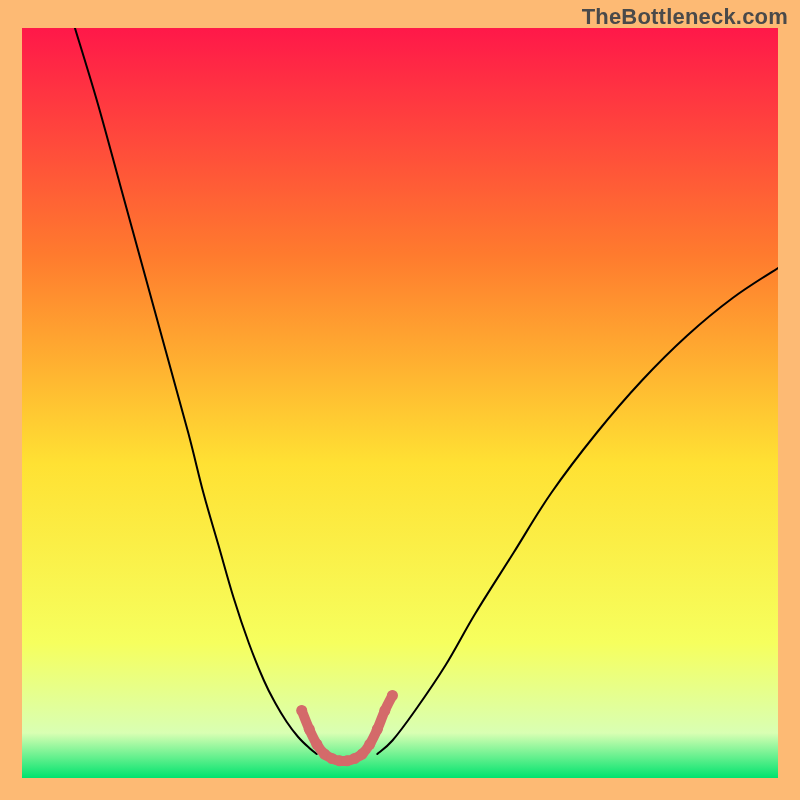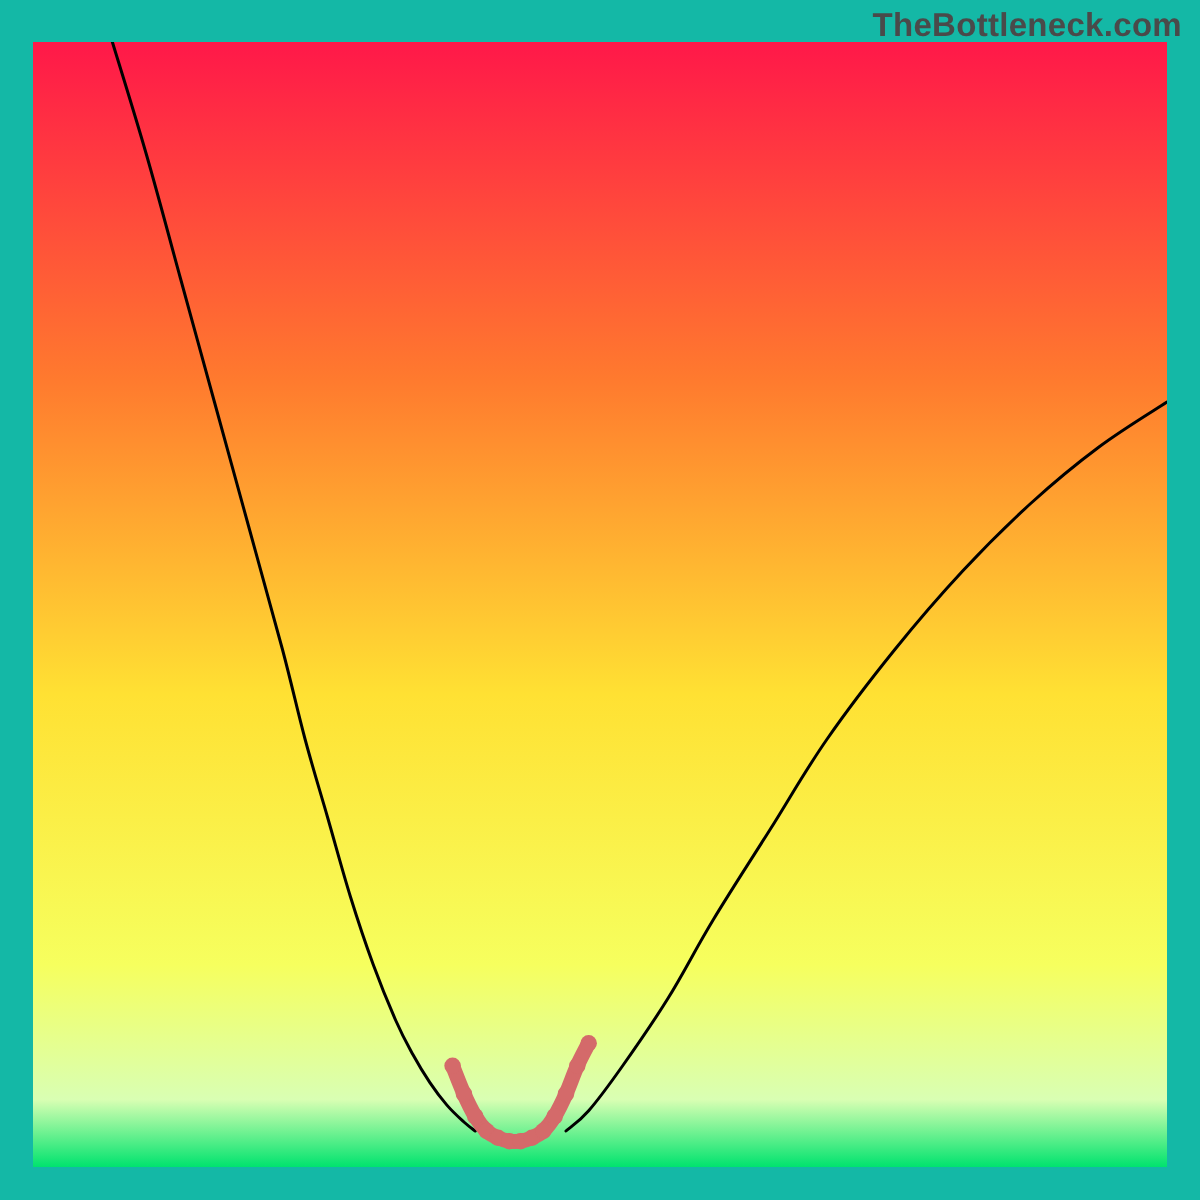--- a/index.html
+++ b/index.html
@@ -8,21 +8,21 @@
     width: 800px;
     height: 800px;
     background: #000;
     font-family: Arial, Helvetica, sans-serif;
     overflow: hidden;
   }
   .stage {
     position: relative;
     width: 800px;
     height: 800px;
-    background: #14b8a6;
+    background: #fdba74;
   }
   .watermark {
     position: absolute;
     top: 4px;
     right: 12px;
     color: #4a4a4a;
     font-size: 22px;
     font-weight: 600;
     letter-spacing: 0.2px;
     user-select: none;

